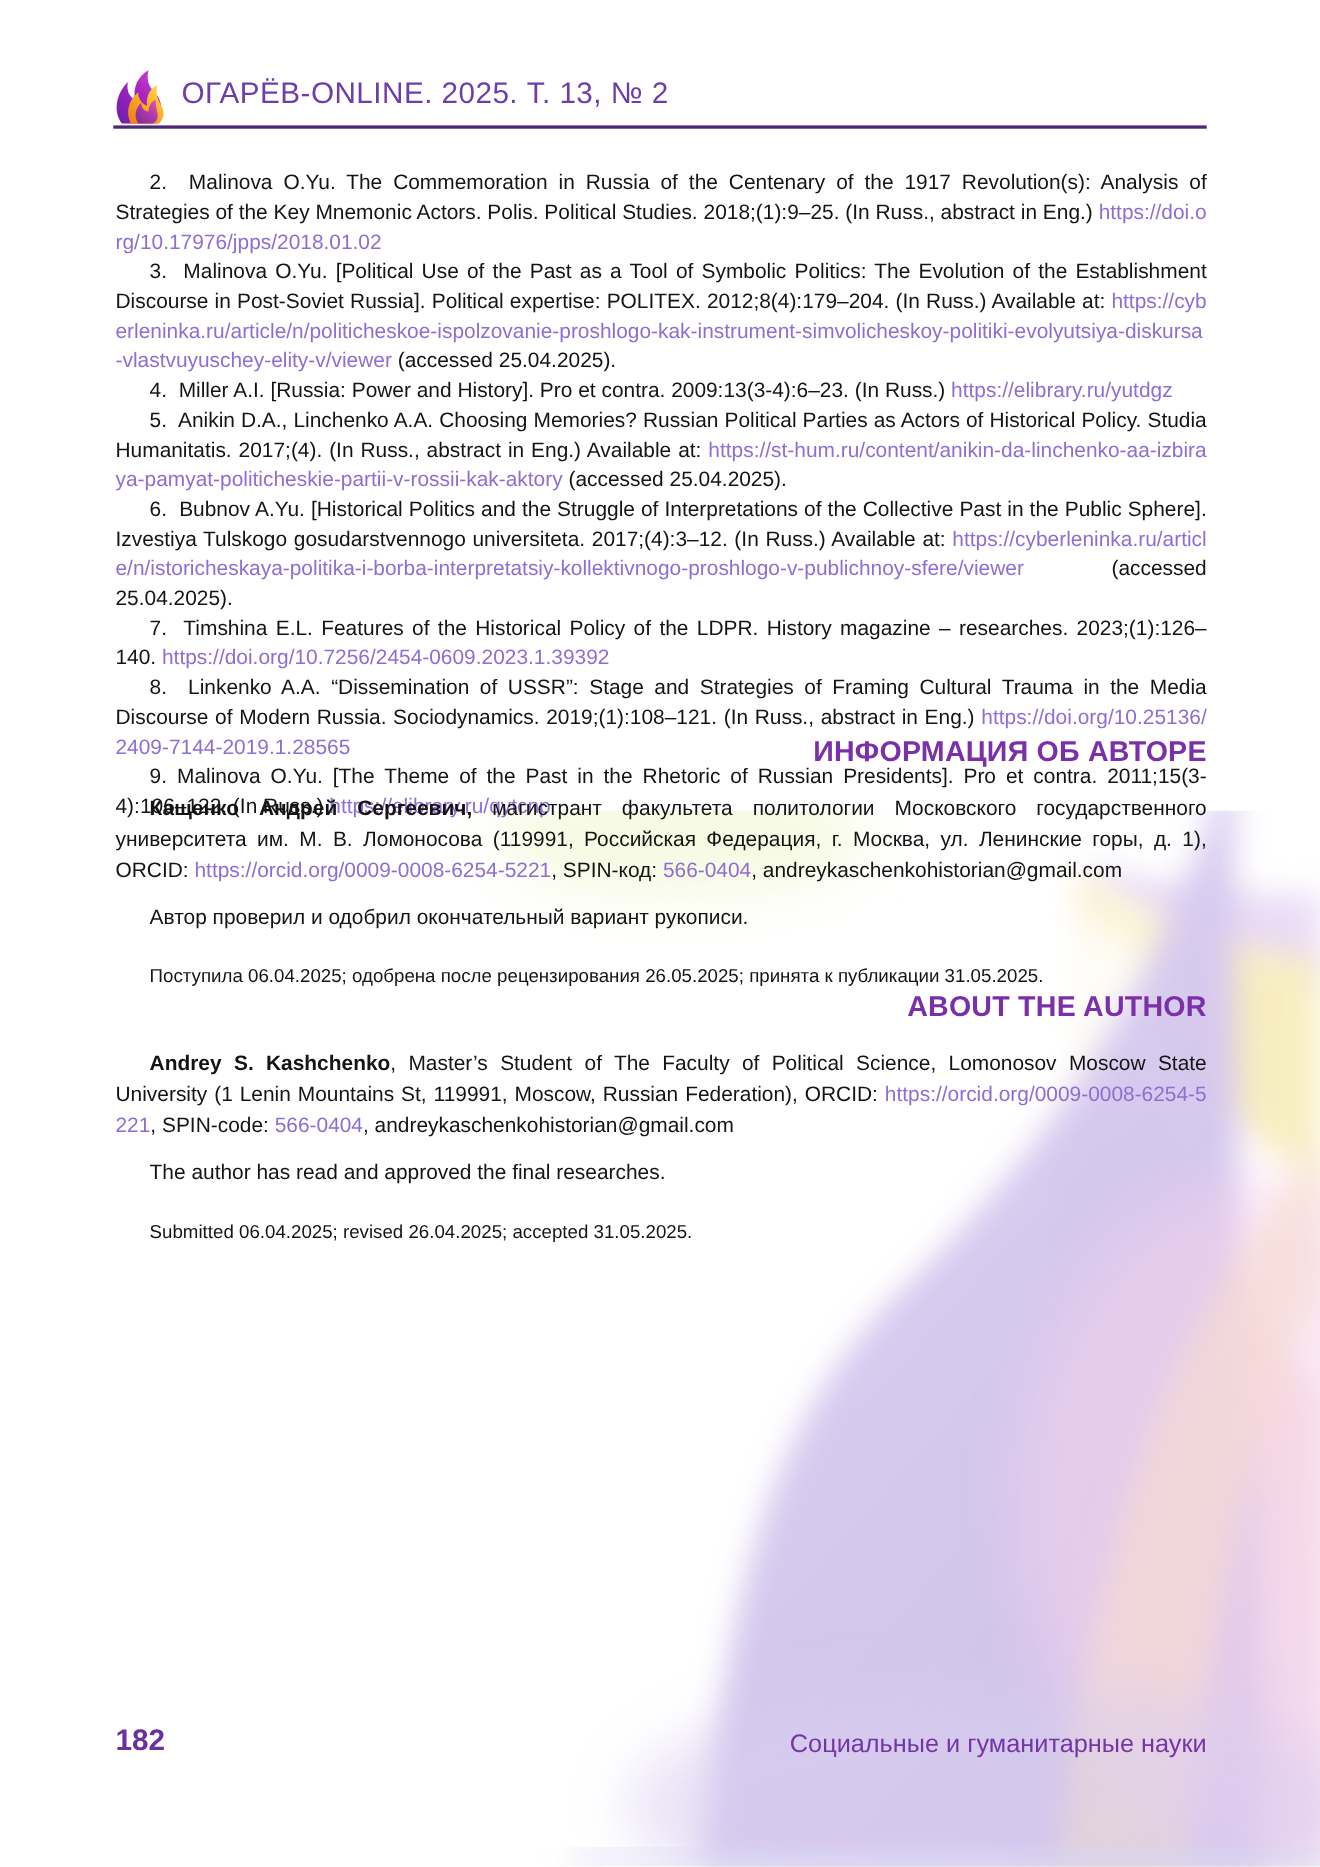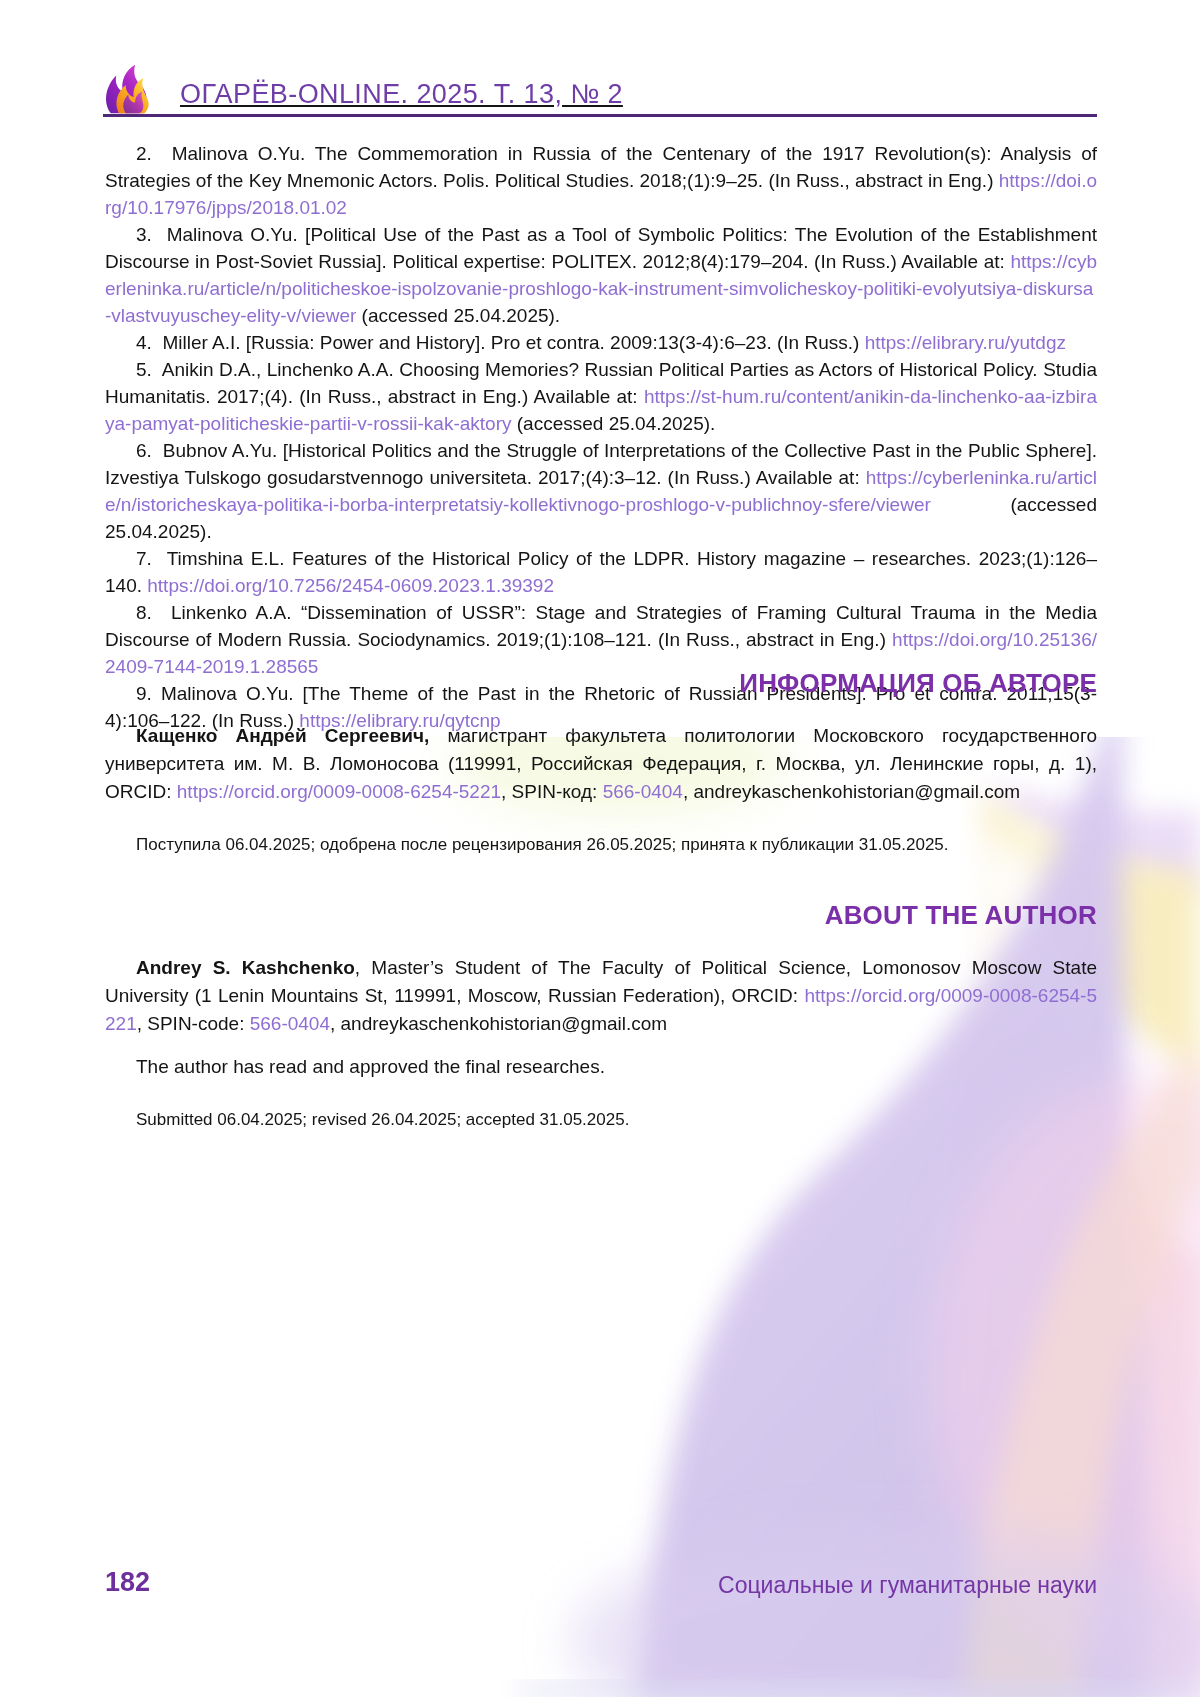--- a/index.html
+++ b/index.html
@@ -12,27 +12,27 @@
     --text-black:#141414;
   }
   *{margin:0;padding:0;box-sizing:border-box;}
   html,body{background:#ffffff;}
   body{font-family:"Liberation Sans","DejaVu Sans",sans-serif;color:var(--text-black);}
   .page{position:relative;width:1200px;height:1697px;background:#ffffff;overflow:hidden;}
   .bg-swirl{position:absolute;left:0;top:737px;width:1200px;height:960px;z-index:0;pointer-events:none;}
   .content-layer{position:absolute;inset:0;z-index:1;}
 
   
-  .hdr{position:absolute;left:100px;top:60px;width:1000px;height:56px;display:flex;align-items:flex-end;gap:26px;text-decoration:underline;}
+  .hdr{position:absolute;left:100px;top:60px;width:1000px;height:56px;display:flex;align-items:center;gap:11px;}
   .logo{width:54px;height:54px;flex:0 0 auto;display:block;}
   .journal-title{font-size:27px;color:var(--title-purple);letter-spacing:0.4px;white-space:nowrap;padding-bottom:6px;}
   .hdr-rule{position:absolute;left:103px;top:114px;width:994px;height:3px;background:var(--rule-purple);}
 
   
-  .refs{position:absolute;left:105px;top:140px;width:992px;font-size:19px;line-height:27px;text-align:justify;}
+  .refs{position:absolute;left:105px;top:153px;width:992px;font-size:19px;line-height:27px;text-align:justify;}
   .refs p{text-indent:31px;}
   .lnk{color:var(--link-violet);text-decoration:none;word-break:break-all;cursor:pointer;}
   .seg-b{font-weight:bold;}
 
   
   .info{position:absolute;left:105px;width:992px;font-size:19px;line-height:28px;}
   .info h2{font-size:26px;line-height:30px;font-weight:bold;color:var(--accent-purple);letter-spacing:0.2px;text-align:right;}
   .info .bio{margin-top:24px;text-align:justify;text-indent:31px;}
   .info .approval{margin-top:15px;text-indent:31px;}
   .info .dates{margin-top:28px;text-indent:31px;font-size:17px;line-height:22px;}
@@ -109,20 +109,21 @@
         <p><span class="seg">5.&nbsp; Anikin D.A., Linchenko A.A. Choosing Memories? Russian Political Parties as Actors of Historical Policy. Studia Humanitatis. 2017;(4). (In Russ., abstract in Eng.) Available at: </span><a class="lnk">https://st-hum.ru/content/anikin-da-linchenko-aa-izbiraya-pamyat-politicheskie-partii-v-rossii-kak-aktory</a><span class="seg"> (accessed 25.04.2025).</span></p>
         <p><span class="seg">6.&nbsp; Bubnov A.Yu. [Historical Politics and the Struggle of Interpretations of the Collective Past in the Public Sphere]. Izvestiya Tulskogo gosudarstvennogo universiteta. 2017;(4):3–12. (In Russ.) Available at: </span><a class="lnk">https://cyberleninka.ru/article/n/istoricheskaya-politika-i-borba-interpretatsiy-kollektivnogo-proshlogo-v-publichnoy-sfere/viewer</a><span class="seg"> (accessed 25.04.2025).</span></p>
         <p><span class="seg">7.&nbsp; Timshina E.L. Features of the Historical Policy of the LDPR. History magazine – researches. 2023;(1):126–140. </span><a class="lnk">https://doi.org/10.7256/2454-0609.2023.1.39392</a></p>
         <p><span class="seg">8.&nbsp; Linkenko A.A. “Dissemination of USSR”: Stage and Strategies of Framing Cultural Trauma in the Media Discourse of Modern Russia. Sociodynamics. 2019;(1):108–121. (In Russ., abstract in Eng.) </span><a class="lnk">https://doi.org/10.25136/2409-7144-2019.1.28565</a></p>
         <p><span class="seg">9.&nbsp;Malinova O.Yu. [The Theme of the Past in the Rhetoric of Russian Presidents]. Pro et contra. 2011;15(3-4):106–122. (In Russ.) </span><a class="lnk">https://elibrary.ru/qytcnp</a></p>
       </main>
 
     <section class="info info-ru">
       <h2>ИНФОРМАЦИЯ ОБ АВТОРЕ</h2>
       <p class="bio"><span class="seg-b">Кащенко Андрей Сергеевич,</span><span class="seg"> магистрант факультета политологии Московского государственного университета им. М. В. Ломоносова (119991, Российская Федерация, г. Москва, ул. Ленинские горы, д. 1), ORCID: </span><a class="lnk">https://orcid.org/0009-0008-6254-5221</a><span class="seg">, SPIN-код: </span><a class="lnk">566-0404</a><span class="seg">, andreykaschenkohistorian@gmail.com</span></p>
+      <p class="approval">Автор проверил и одобрил окончательный вариант рукописи.</p>
       <p class="dates">Поступила 06.04.2025; одобрена после рецензирования 26.05.2025; принята к публикации 31.05.2025.</p>
     </section>
 
     <section class="info info-en">
       <h2>ABOUT THE AUTHOR</h2>
       <p class="bio"><span class="seg-b">Andrey S. Kashchenko</span><span class="seg">, Master’s Student of The Faculty of Political Science, Lomonosov Moscow State University (1 Lenin Mountains St, 119991, Moscow, Russian Federation), ORCID: </span><a class="lnk">https://orcid.org/0009-0008-6254-5221</a><span class="seg">, SPIN-code: </span><a class="lnk">566-0404</a><span class="seg">, andreykaschenkohistorian@gmail.com</span></p>
       <p class="approval">The author has read and approved the final researches.</p>
       <p class="dates">Submitted 06.04.2025; revised 26.04.2025; accepted 31.05.2025.</p>
     </section>
 

